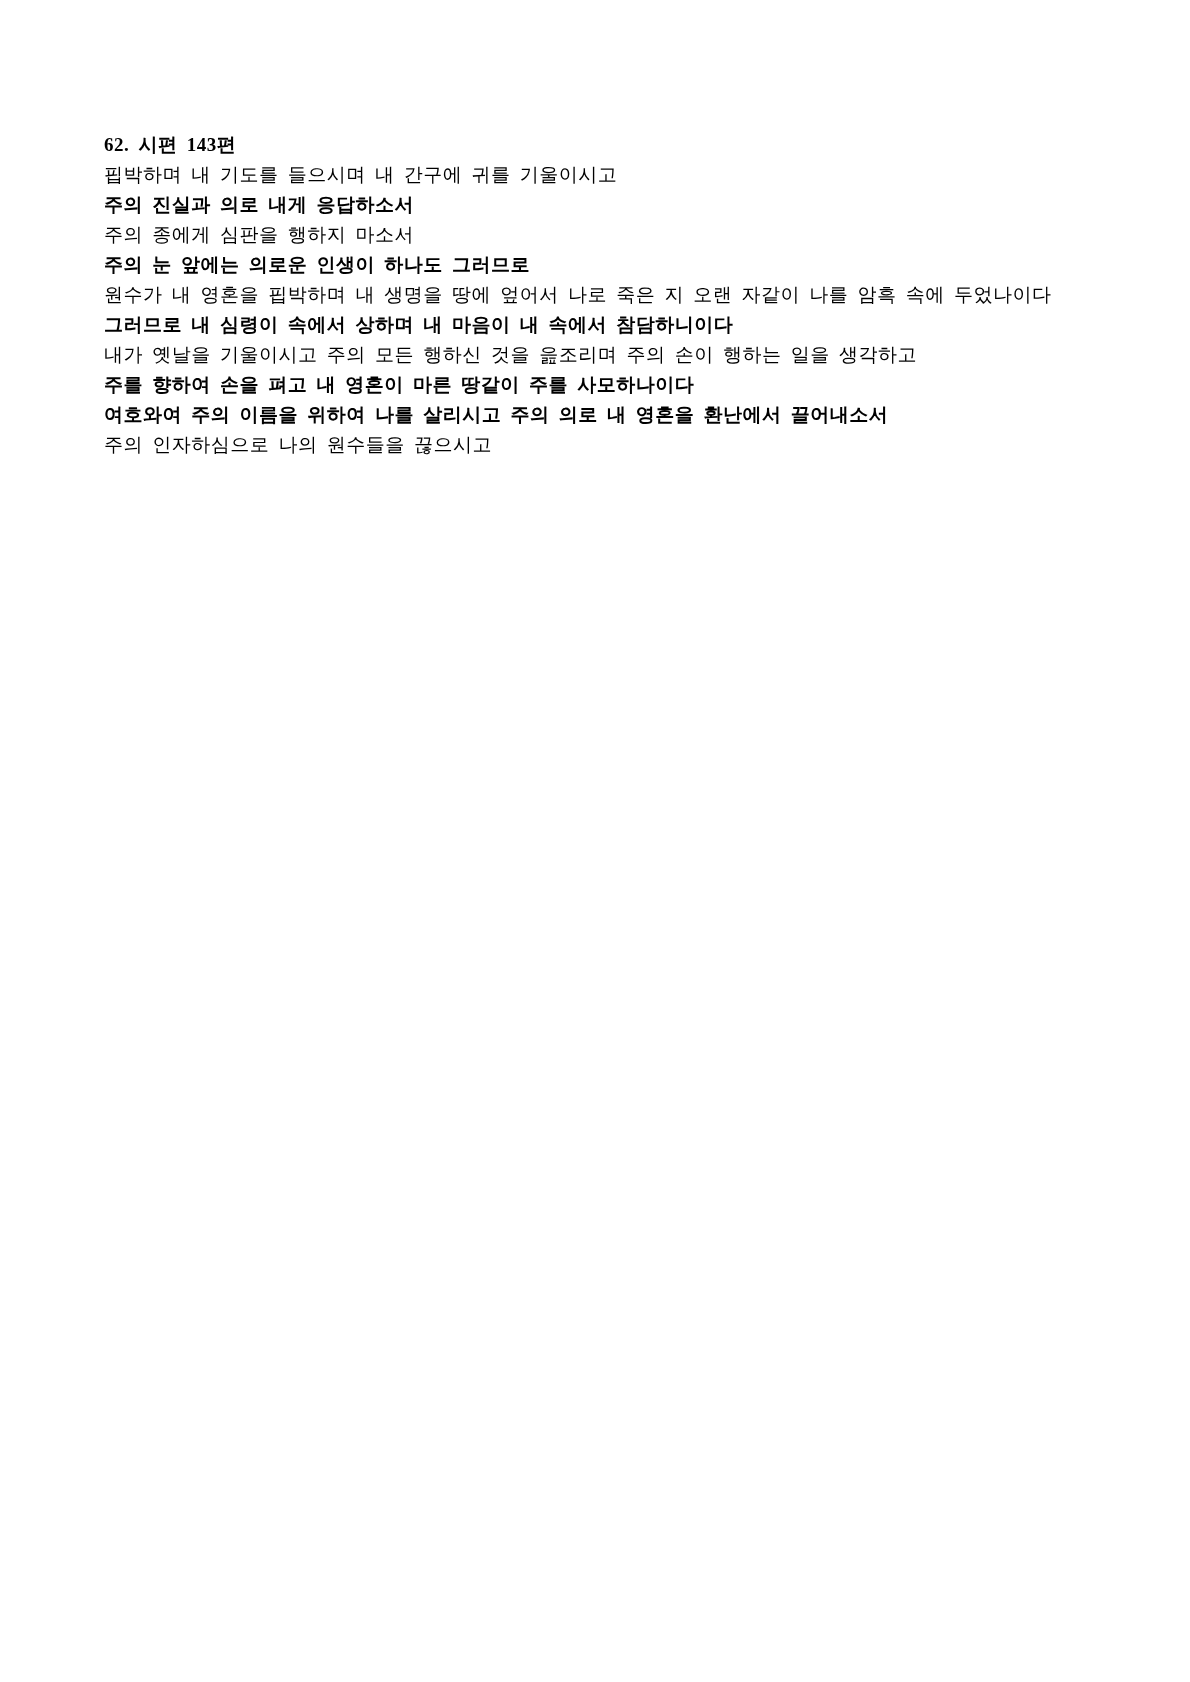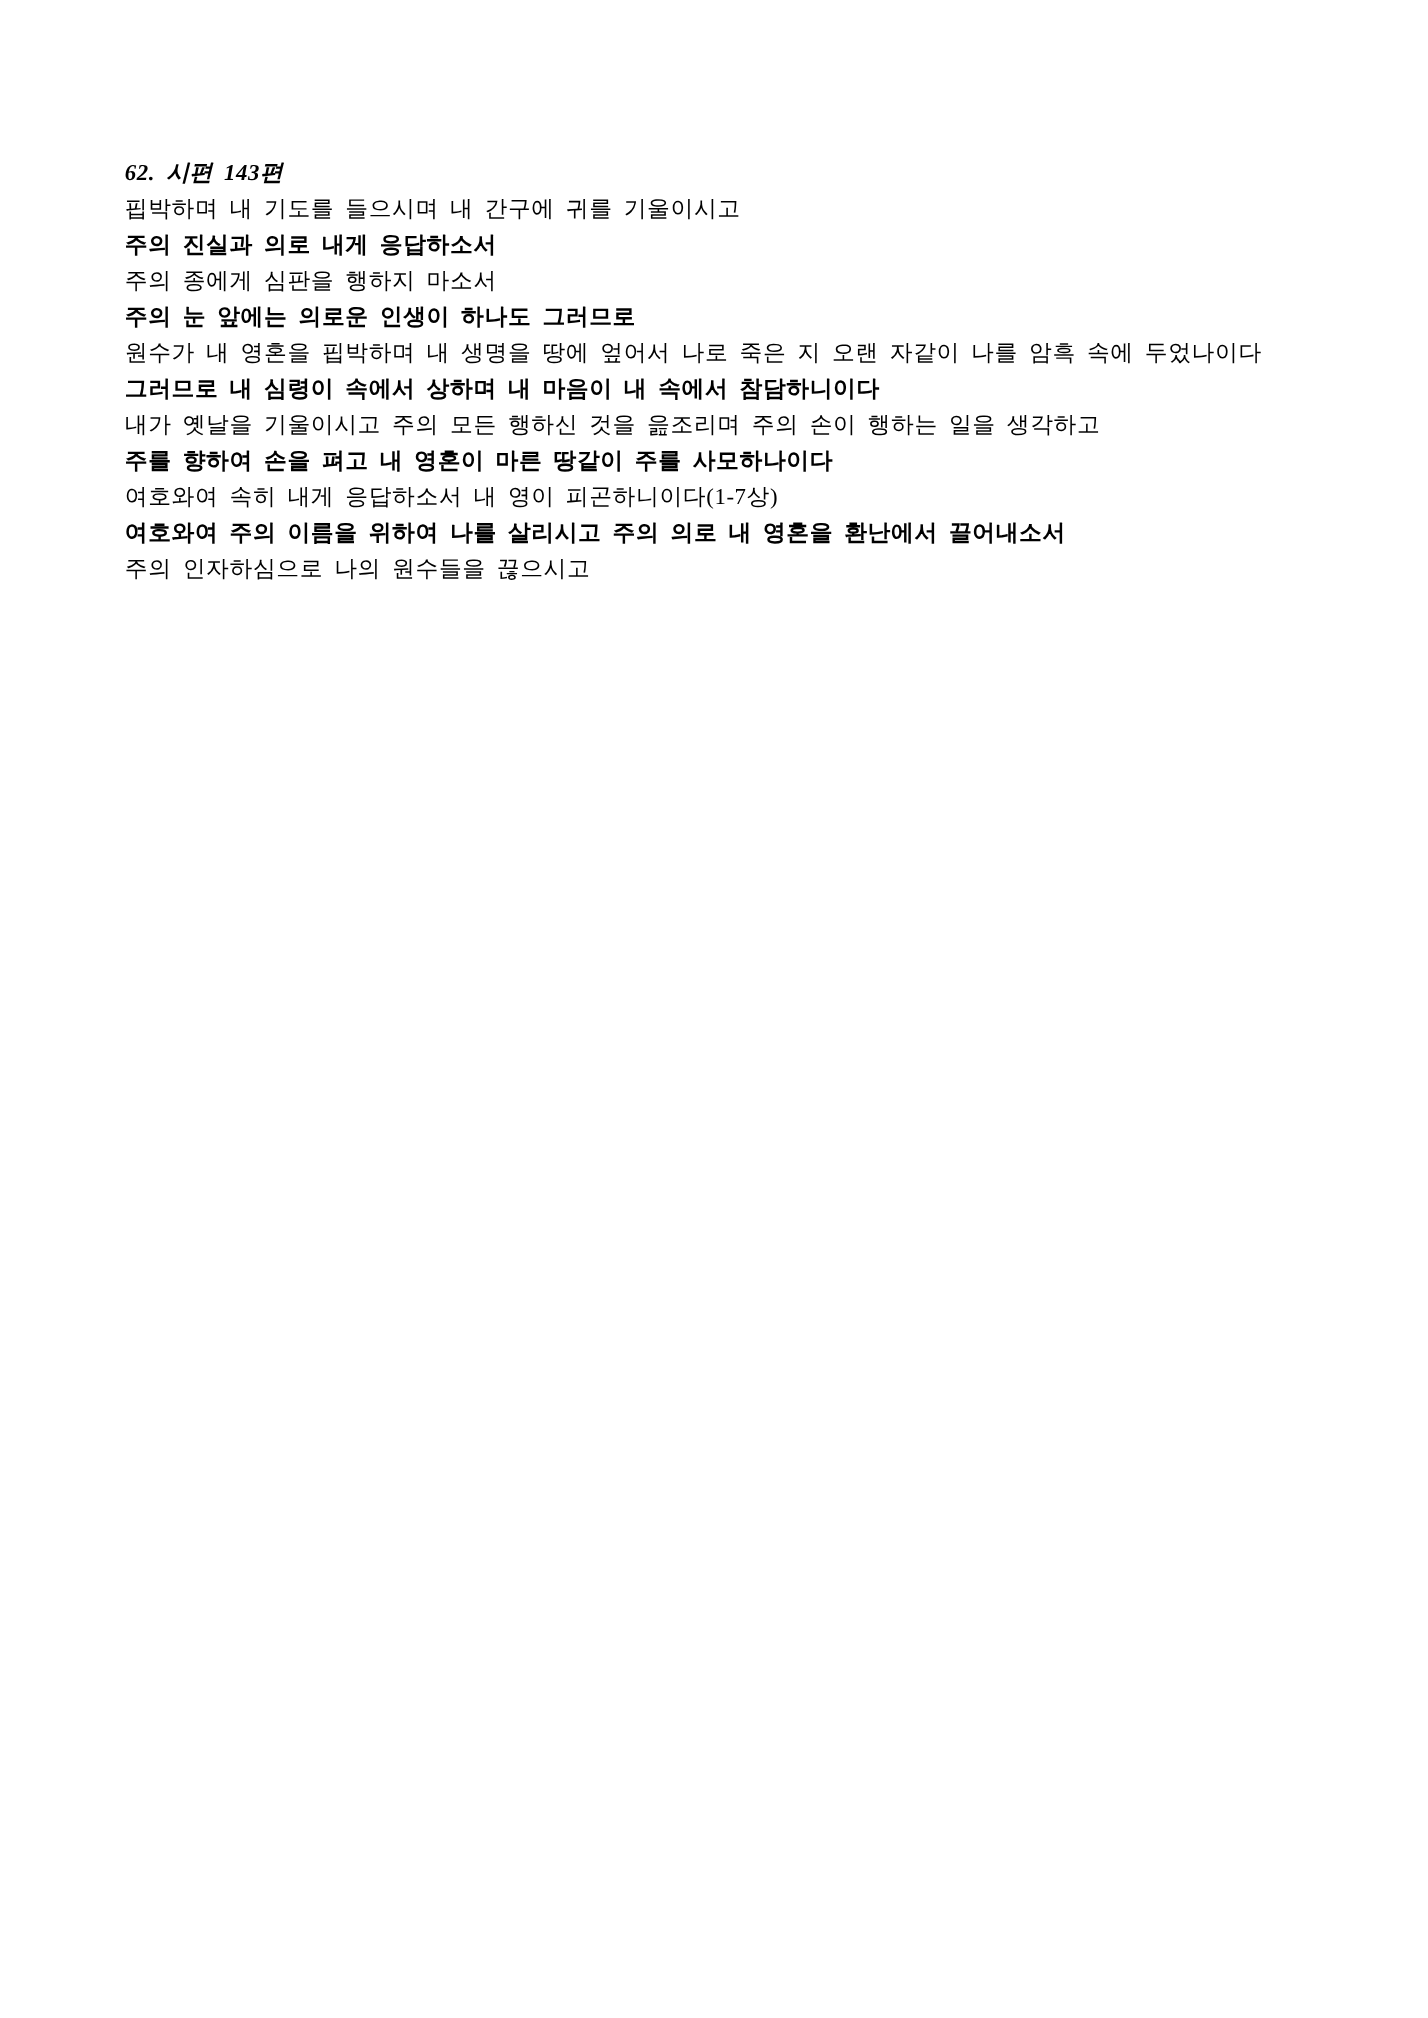--- a/index.html
+++ b/index.html
@@ -29,34 +29,32 @@
     word-spacing: 4px;
     letter-spacing: 0.5px;
     white-space: nowrap;
     color: #000000;
   }
   .line.bold {
     font-weight: 700;
   }
   .heading {
     font-weight: 700;
-    font-style: italic;
   }
 </style>
 </head>
 <body>
 
 <div class="page">
   <div class="content">
     <p class="line heading">62. 시편 143편</p>
     <p class="line">핍박하며 내 기도를 들으시며 내 간구에 귀를 기울이시고</p>
     <p class="line bold">주의 진실과 의로 내게 응답하소서</p>
     <p class="line">주의 종에게 심판을 행하지 마소서</p>
     <p class="line bold">주의 눈 앞에는 의로운 인생이 하나도 그러므로</p>
     <p class="line">원수가 내 영혼을 핍박하며 내 생명을 땅에 엎어서 나로 죽은 지 오랜 자같이 나를 암흑 속에 두었나이다</p>
     <p class="line bold">그러므로 내 심령이 속에서 상하며 내 마음이 내 속에서 참담하니이다</p>
     <p class="line">내가 옛날을 기울이시고 주의 모든 행하신 것을 읊조리며 주의 손이 행하는 일을 생각하고</p>
     <p class="line bold">주를 향하여 손을 펴고 내 영혼이 마른 땅같이 주를 사모하나이다</p>
-    <p class="line">여호와여 속히 내게 응답하소서 내 영이 피곤하니이다(1-7상)</p>
     <p class="line bold">여호와여 주의 이름을 위하여 나를 살리시고 주의 의로 내 영혼을 환난에서 끌어내소서</p>
     <p class="line">주의 인자하심으로 나의 원수들을 끊으시고</p>
   </div>
 </div>
 
 </body></html>

